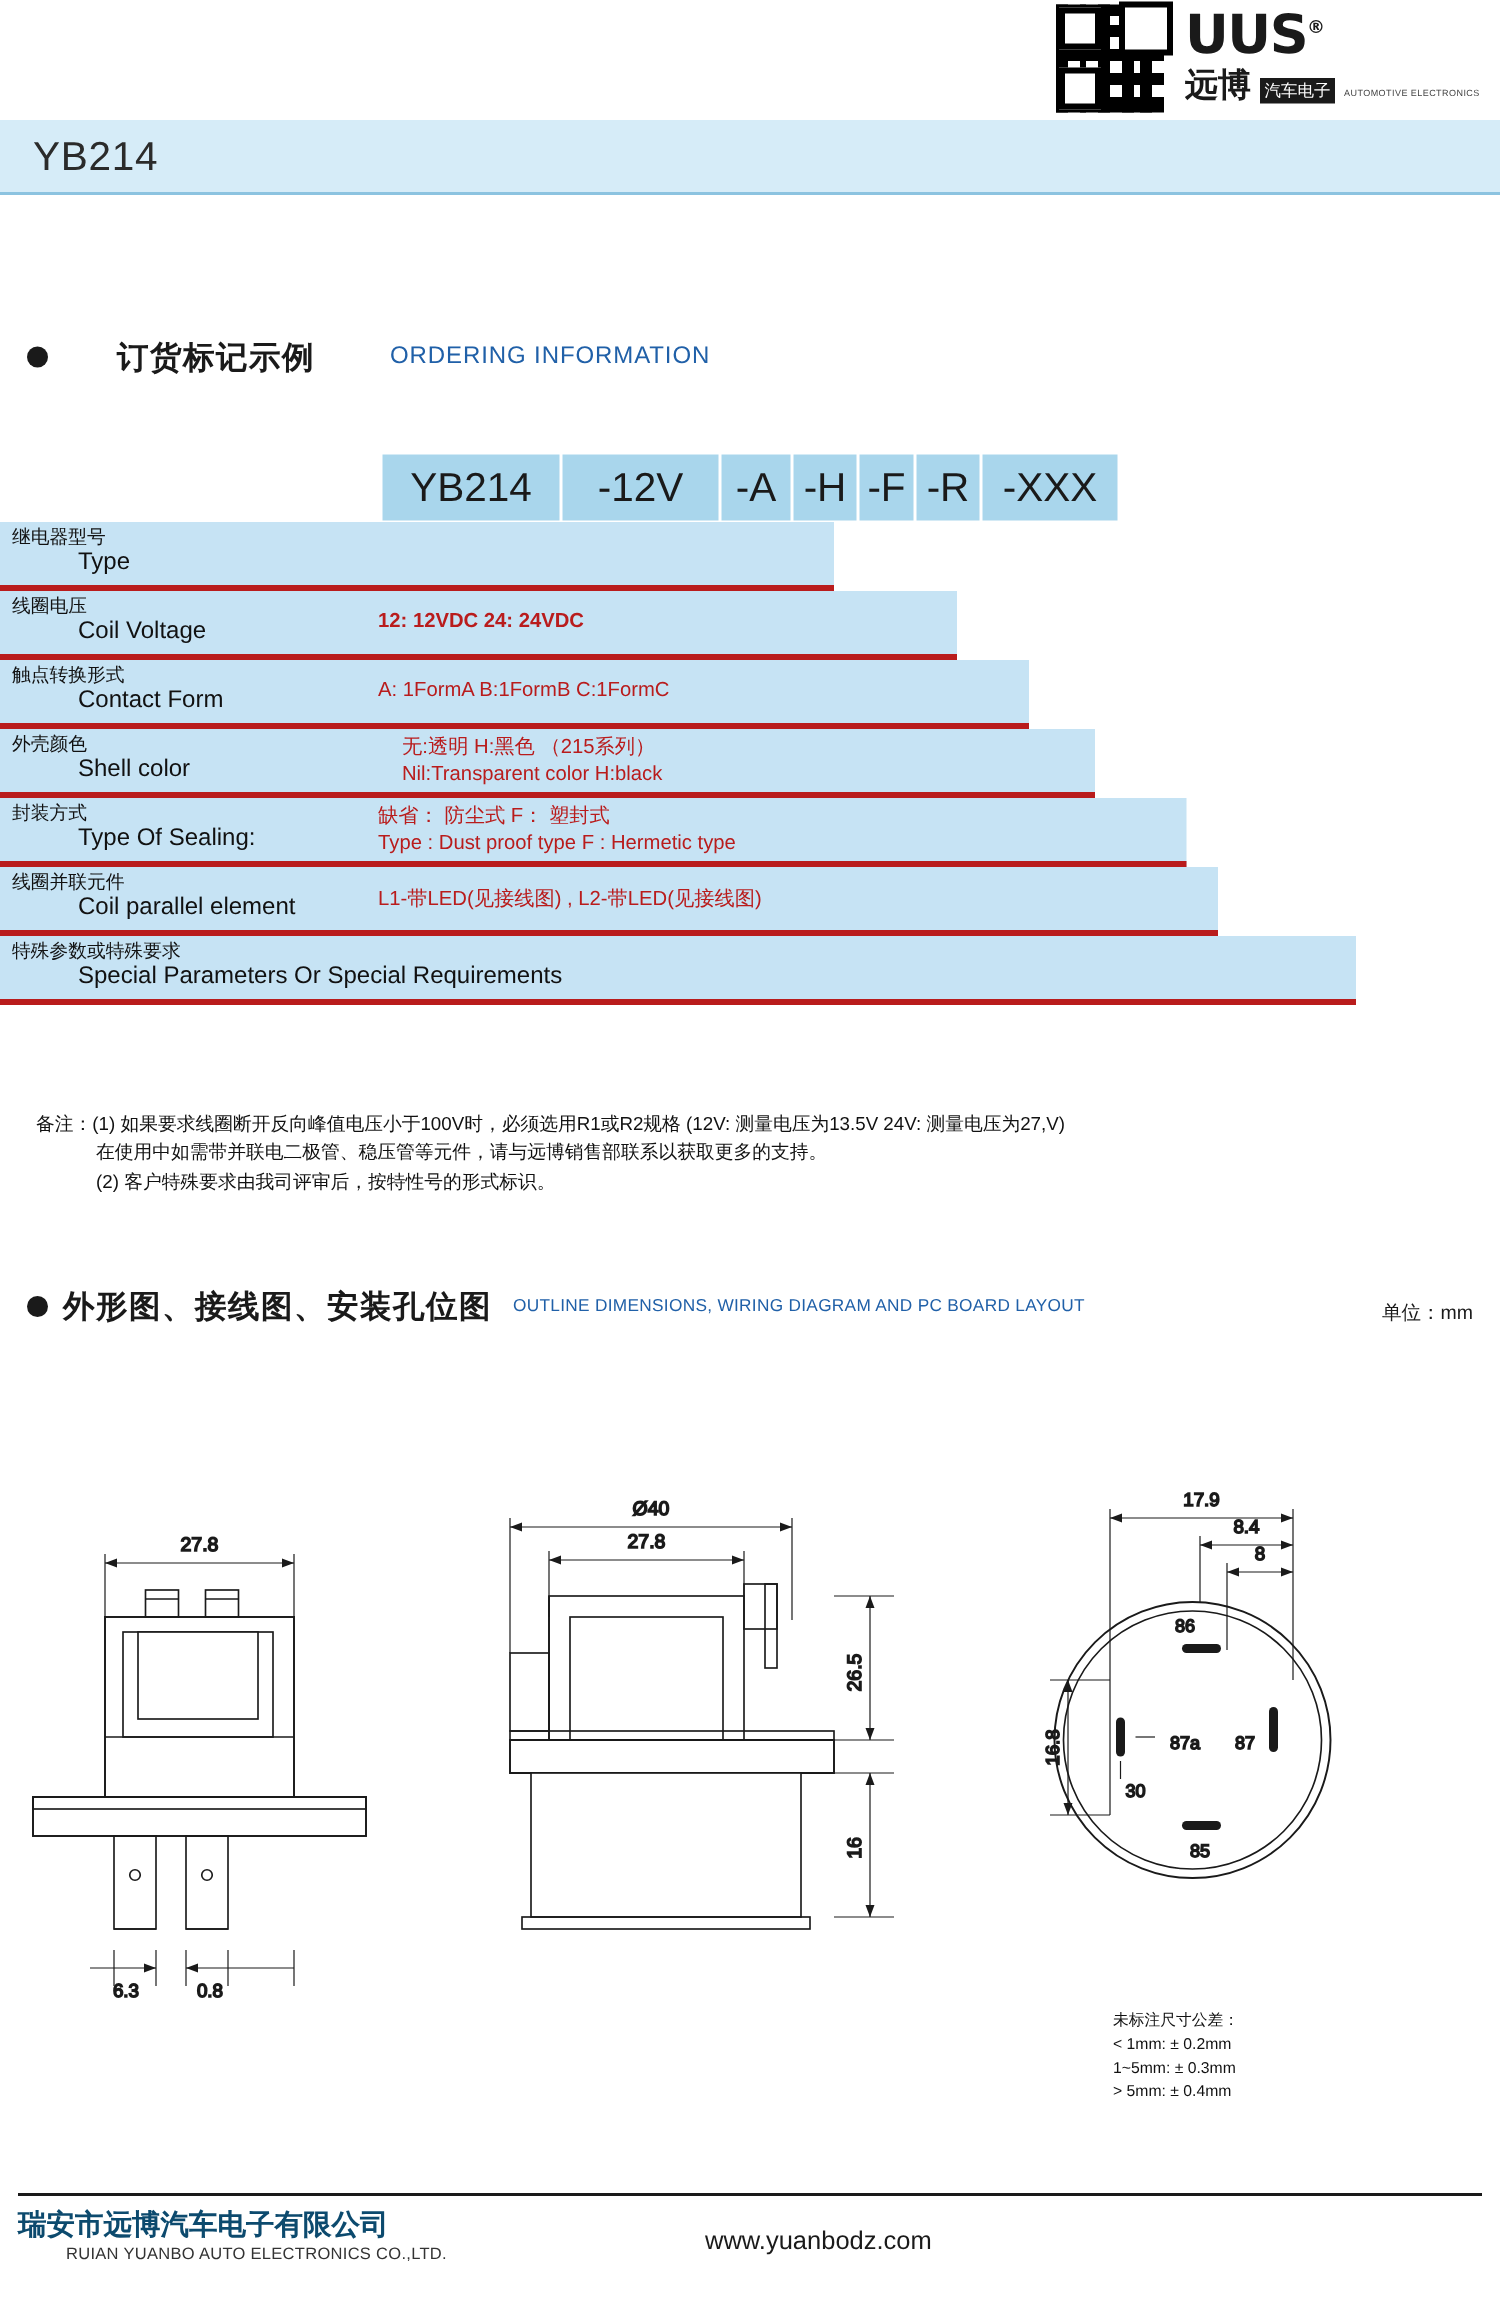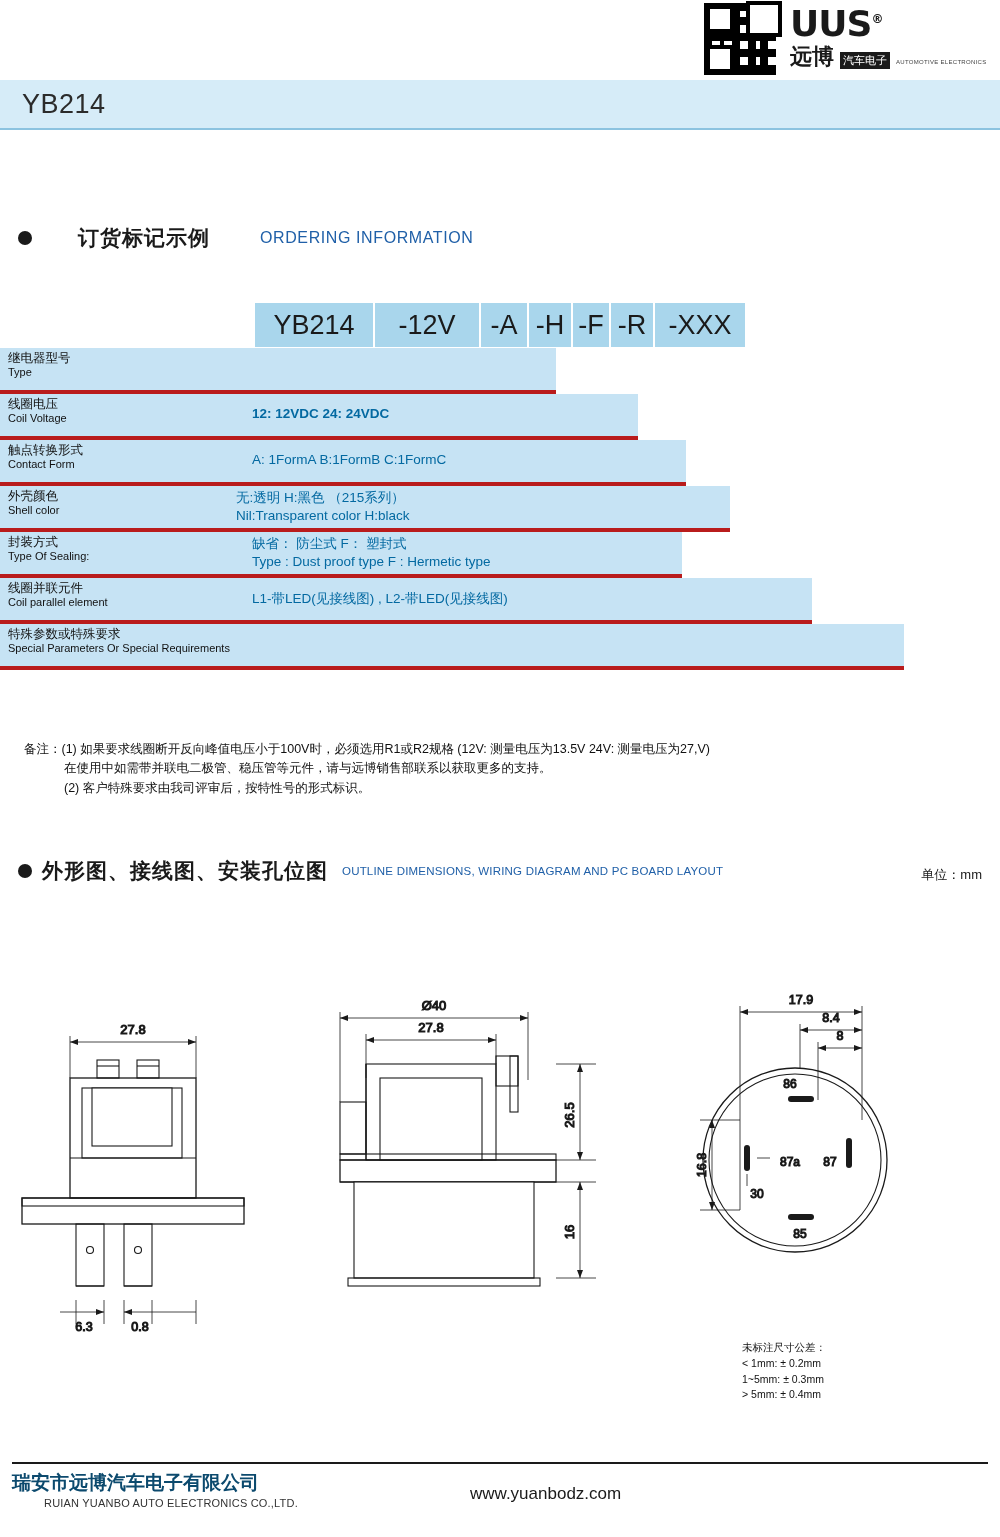--- a/index.html
+++ b/index.html
@@ -117,34 +117,34 @@
     position: relative;
     background: #c6e3f4;
     border-bottom: 4px solid #b91c1c;
     height: 46px;
   }
   .step .labels {
     position: absolute; left: 8px; top: 3px;
     line-height: 1.18;
   }
   .step .lab-cn { font-size: 12.5px; color: #111; }
-  .step .lab-en { font-size: 11px; color: #111; }
+  .step .lab-en { font-size: 16px; color: #111; margin-left: 44px; }
   .step .vals {
     position: absolute; top: 12px;
-    font-size: 13.5px; color: #0369a1;
+    font-size: 13.5px; color: #b91c1c;
     white-space: nowrap;
   }
   .step .vals.two-line { top: 3px; line-height: 1.35; }
 
   
   .w1 { width: 556px; }
   .w2 { width: 638px; }
   .w3 { width: 686px; }
   .w4 { width: 730px; }
-  .w5 { width: 682px; }
+  .w5 { width: 791px; }
   .w6 { width: 812px; }
   .w7 { width: 904px; }
 
   .remark {
     position: absolute; left: 24px; top: 740px;
     font-size: 12.5px; color: #111; line-height: 1.55;
   }
   .remark .ind { padding-left: 40px; display: block; }
 
   
@@ -228,21 +228,21 @@
         <div class="lab-en">Contact Form</div>
       </div>
       <div class="vals" style="left:252px;">A: 1FormA     B:1FormB      C:1FormC</div>
     </div>
 
     <div class="step w4">
       <div class="labels">
         <div class="lab-cn">外壳颜色</div>
         <div class="lab-en">Shell color</div>
       </div>
-      <div class="vals two-line" style="left:236px;">
+      <div class="vals two-line" style="left:268px;">
         <div>无:透明                H:黑色 （215系列）</div>
         <div>Nil:Transparent color   H:black</div>
       </div>
     </div>
 
     <div class="step w5">
       <div class="labels">
         <div class="lab-cn">封装方式</div>
         <div class="lab-en">Type Of Sealing:</div>
       </div>

